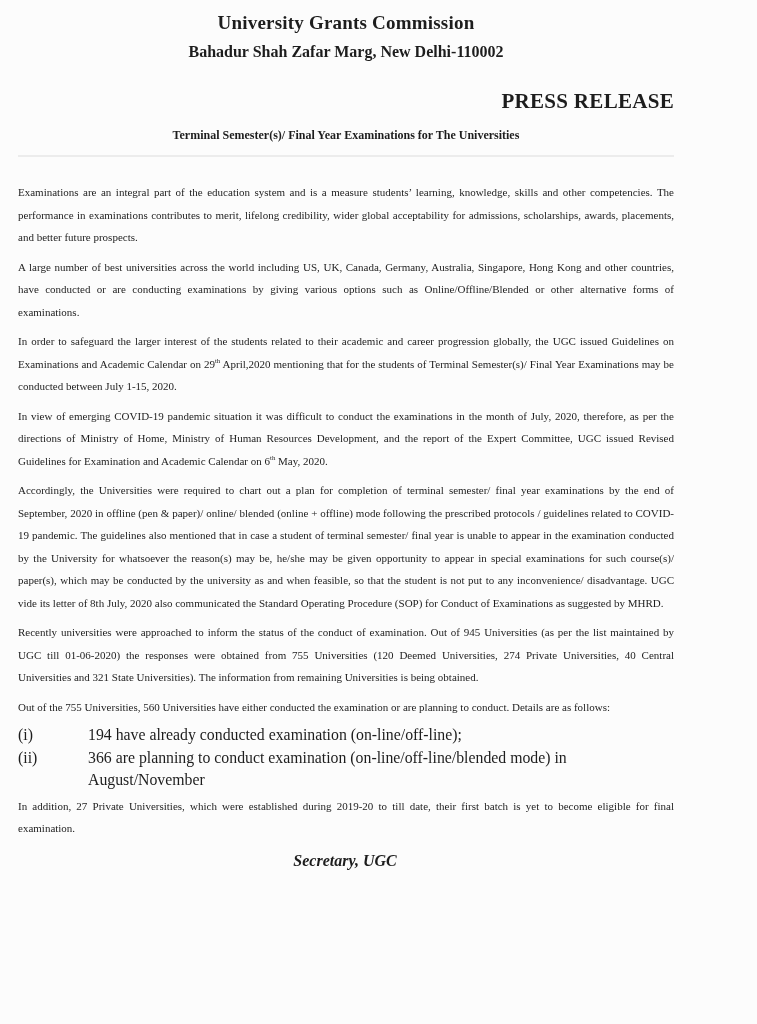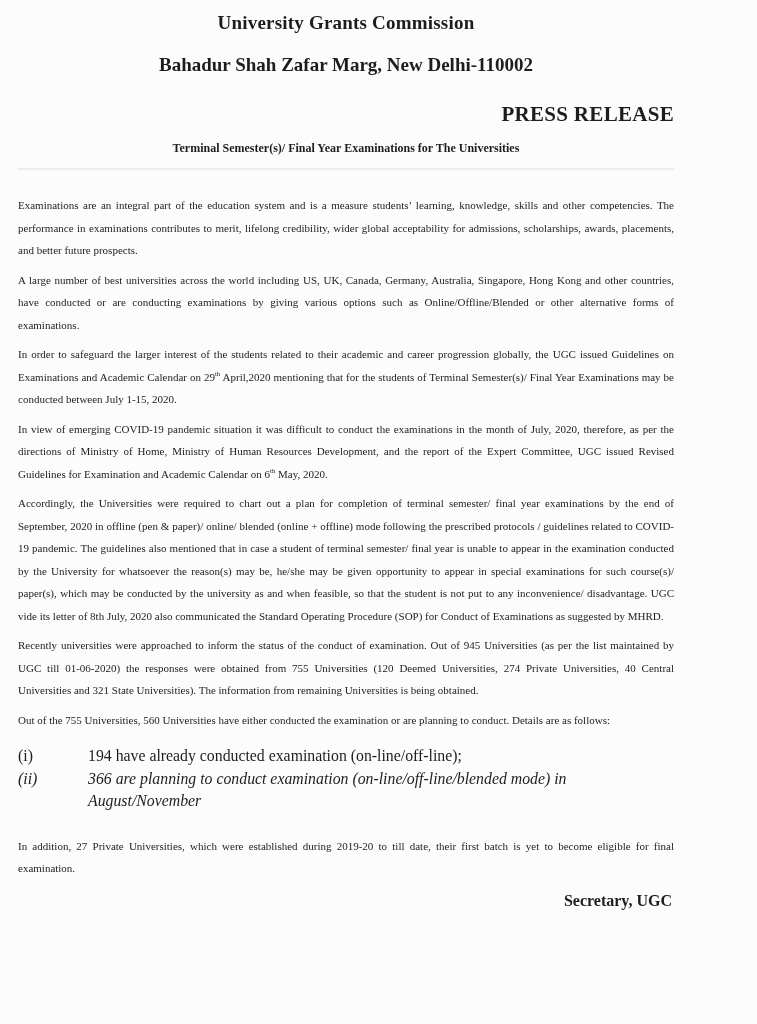--- a/index.html
+++ b/index.html
@@ -17,24 +17,24 @@
   }
   .doc-header { text-align: center; }
   .org-name {
     font-size: 19px;
     font-weight: bold;
     line-height: 26px;
     margin-top: 4px;
     letter-spacing: 0.2px;
   }
   .org-address {
-    font-size: 19px;
+    font-size: 16px;
     font-weight: bold;
     line-height: 24px;
-    margin-top: 17px;
+    margin-top: 4px;
   }
   .doc-type {
     font-size: 21px;
     font-weight: bold;
     line-height: 27px;
     margin-top: 24px;
     letter-spacing: 0.3px;
     text-align: right;
   }
   .doc-date {
@@ -58,40 +58,41 @@
     width: 100%;
   }
   .doc-body { margin-top: 24px; }
   .doc-body p {
     font-size: 11px;
     line-height: 22.5px;
     text-align: justify;
     margin-bottom: 7px;
   }
   
-  .doc-body p:nth-of-type(7) { margin-bottom: 14px; }
+  .doc-body p:nth-of-type(7) { margin-bottom: 6px; }
   sup {
     font-size: 0.62em;
     vertical-align: super;
     line-height: 0;
   }
   .list-row {
     display: flex;
     font-size: 15.8px;
     line-height: 22.5px;
   }
-  .list-row:last-of-type { margin-bottom: 22px; font-style: italic; }
+  .list-row:last-of-type { margin-bottom: 3px; }
   .list-marker { flex: 0 0 70px; }
   .list-text { flex: 1 1 auto; }
   .signature {
     font-size: 16px;
     font-weight: bold;
-    text-align: right;
+    text-align: center;
     margin-top: 12px;
     padding-right: 2px;
+    font-style: italic;
   }
 </style>
 </head>
 <body>
 
 <div class="page">
 
   <header class="doc-header">
     <div class="org-name">University Grants Commission</div>
     <div class="org-address">Bahadur Shah Zafar Marg, New Delhi-110002</div>

